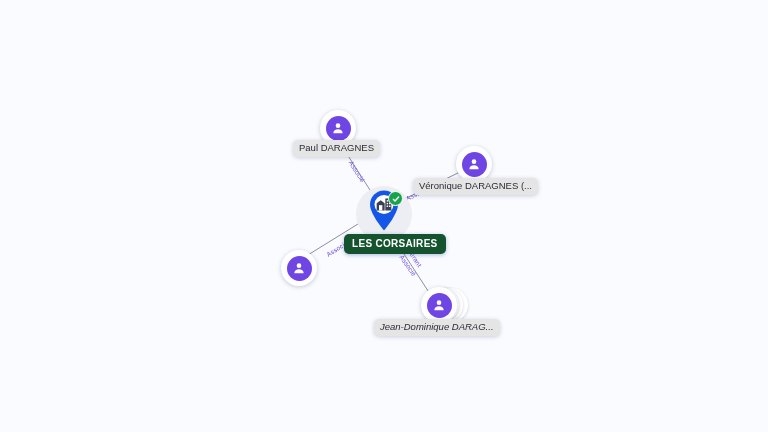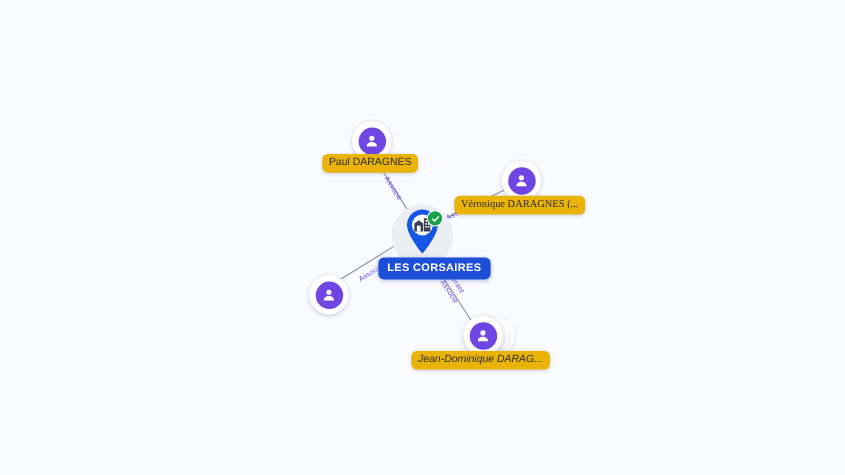--- a/index.html
+++ b/index.html
@@ -74,21 +74,21 @@
     border-radius: 50%;
     background: #6f45e3;
     display: flex;
     align-items: center;
     justify-content: center;
   }
   .avatar-circle svg { display: block; }
 
   .node-label {
     position: absolute;
-    background: #eab308;
+    background: #e5e5e5;
     border-radius: 5px;
     box-shadow: 0 1px 4px rgba(40,50,90,.22);
     font-size: 9.5px;
     color: #2b2b35;
     padding: 3px 6px 4px 6px;
     white-space: nowrap;
     line-height: 1.1;
   }
 
   
@@ -127,21 +127,21 @@
     align-items: center;
     justify-content: center;
     z-index: 4;
   }
   .verified-badge svg { display: block; }
 
   #company-label {
     position: absolute;
     left: 344px;
     top: 234px;
-    background: #1d4ed8;
+    background: #14532d;
     color: #ffffff;
     font-size: 10px;
     font-weight: bold;
     letter-spacing: .3px;
     padding: 4px 8px 5px 8px;
     border-radius: 5px;
     white-space: nowrap;
     box-shadow: 0 1px 4px rgba(20,60,160,.35);
     z-index: 6;
   }
@@ -184,21 +184,21 @@
   <div class="person-node" style="left:456px; top:146px;">
     <div class="avatar-ring">
       <div class="avatar-circle">
         <svg width="14" height="14" viewBox="0 0 24 24" fill="#ffffff">
           <circle cx="12" cy="8" r="4"></circle>
           <path d="M4 21c0-4.4 3.6-7 8-7s8 2.6 8 7z"></path>
         </svg>
       </div>
     </div>
   </div>
-  <div class="node-label" style="left:413px; top:178px;font-family:Liberation Serif, serif;">Véronique DARAGNES (...</div>
+  <div class="node-label" style="left:413px; top:178px;">Véronique DARAGNES (...</div>
 
   <div class="person-node" style="left:281px; top:250px;">
     <div class="avatar-ring">
       <div class="avatar-circle">
         <svg width="14" height="14" viewBox="0 0 24 24" fill="#ffffff">
           <circle cx="12" cy="8" r="4"></circle>
           <path d="M4 21c0-4.4 3.6-7 8-7s8 2.6 8 7z"></path>
         </svg>
       </div>
     </div>

